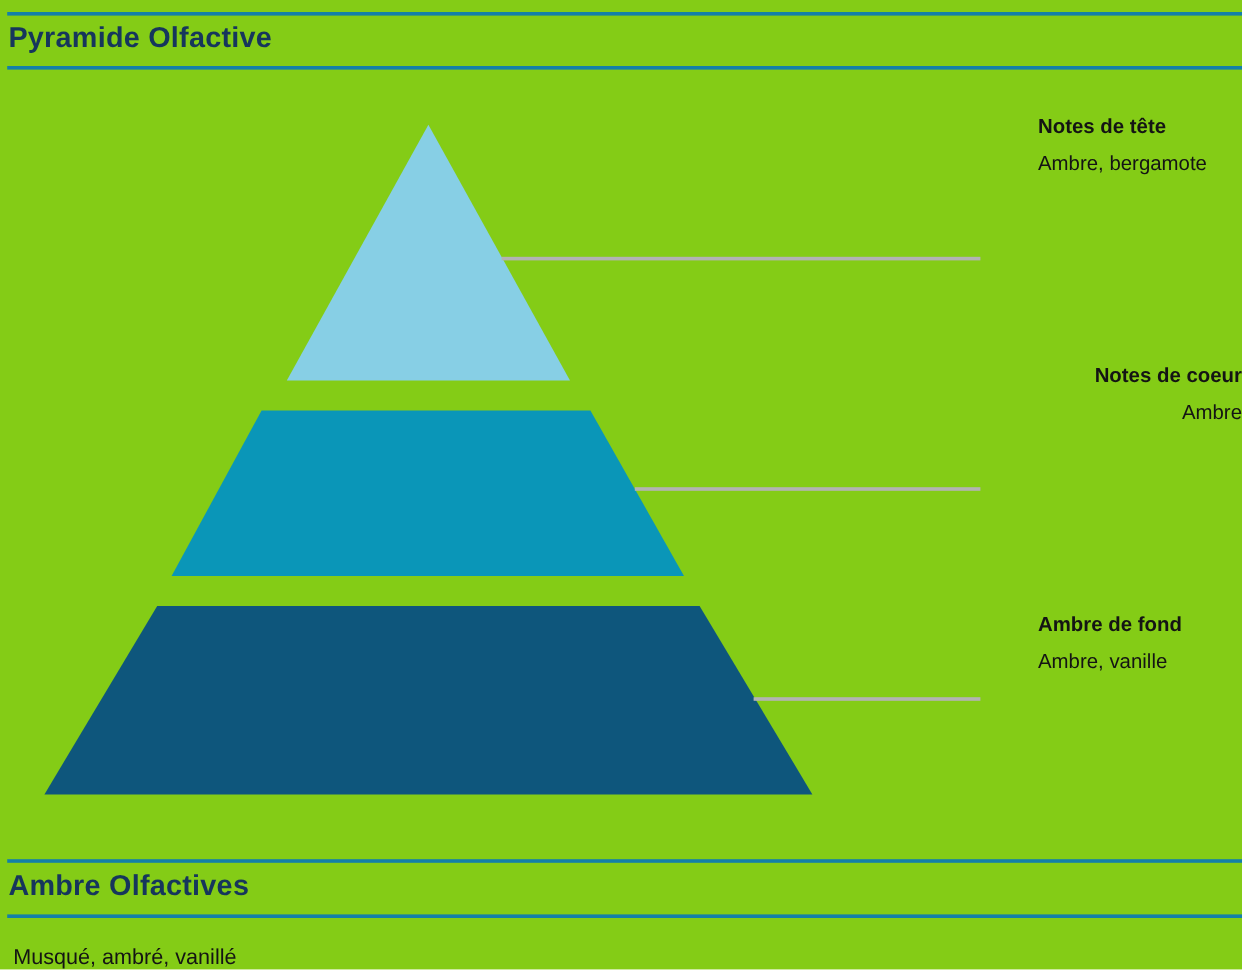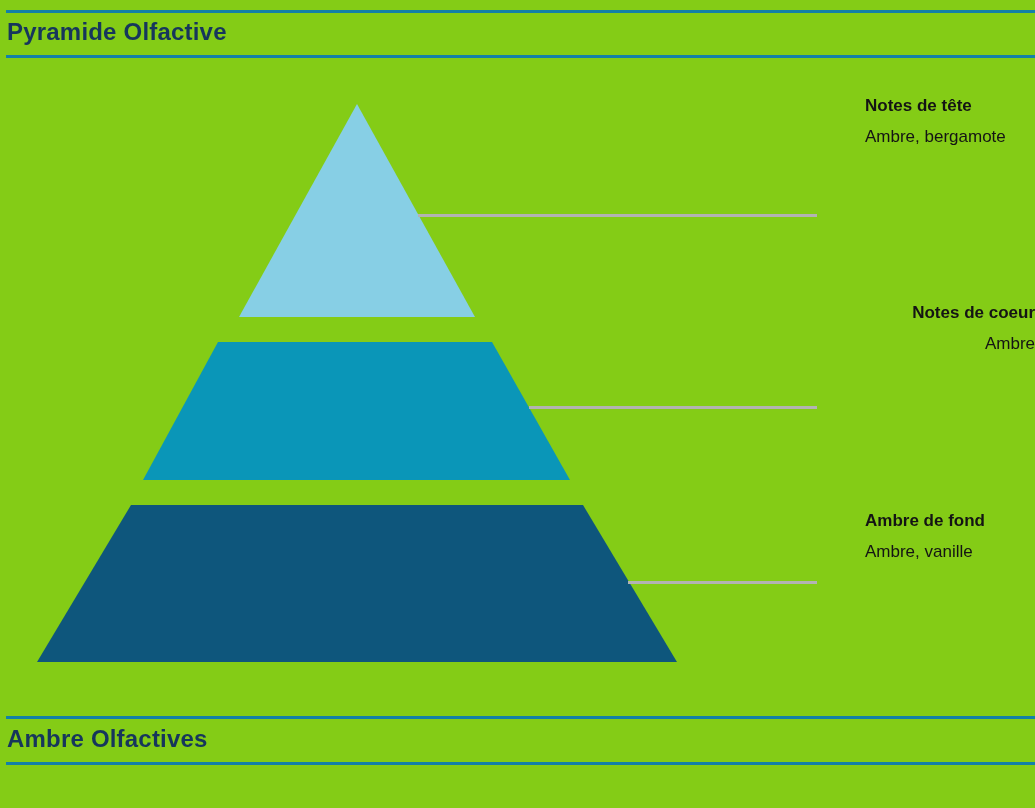--- a/index.html
+++ b/index.html
@@ -92,14 +92,15 @@
   </div>
 
   <div class="note-block" style="top:511px;">
     <div class="note-name">Ambre de fond</div>
     <div class="note-values">Ambre, vanille</div>
   </div>
 
   <div class="rule" style="top:716px;"></div>
   <h2 class="section-title" style="top:726px; margin:0;">Ambre Olfactives</h2>
   <div class="rule" style="top:762px;"></div>
+  <div class="notes-content">Musqué, ambré, vanillé</div>
 
 </div>
 
 </body></html>

